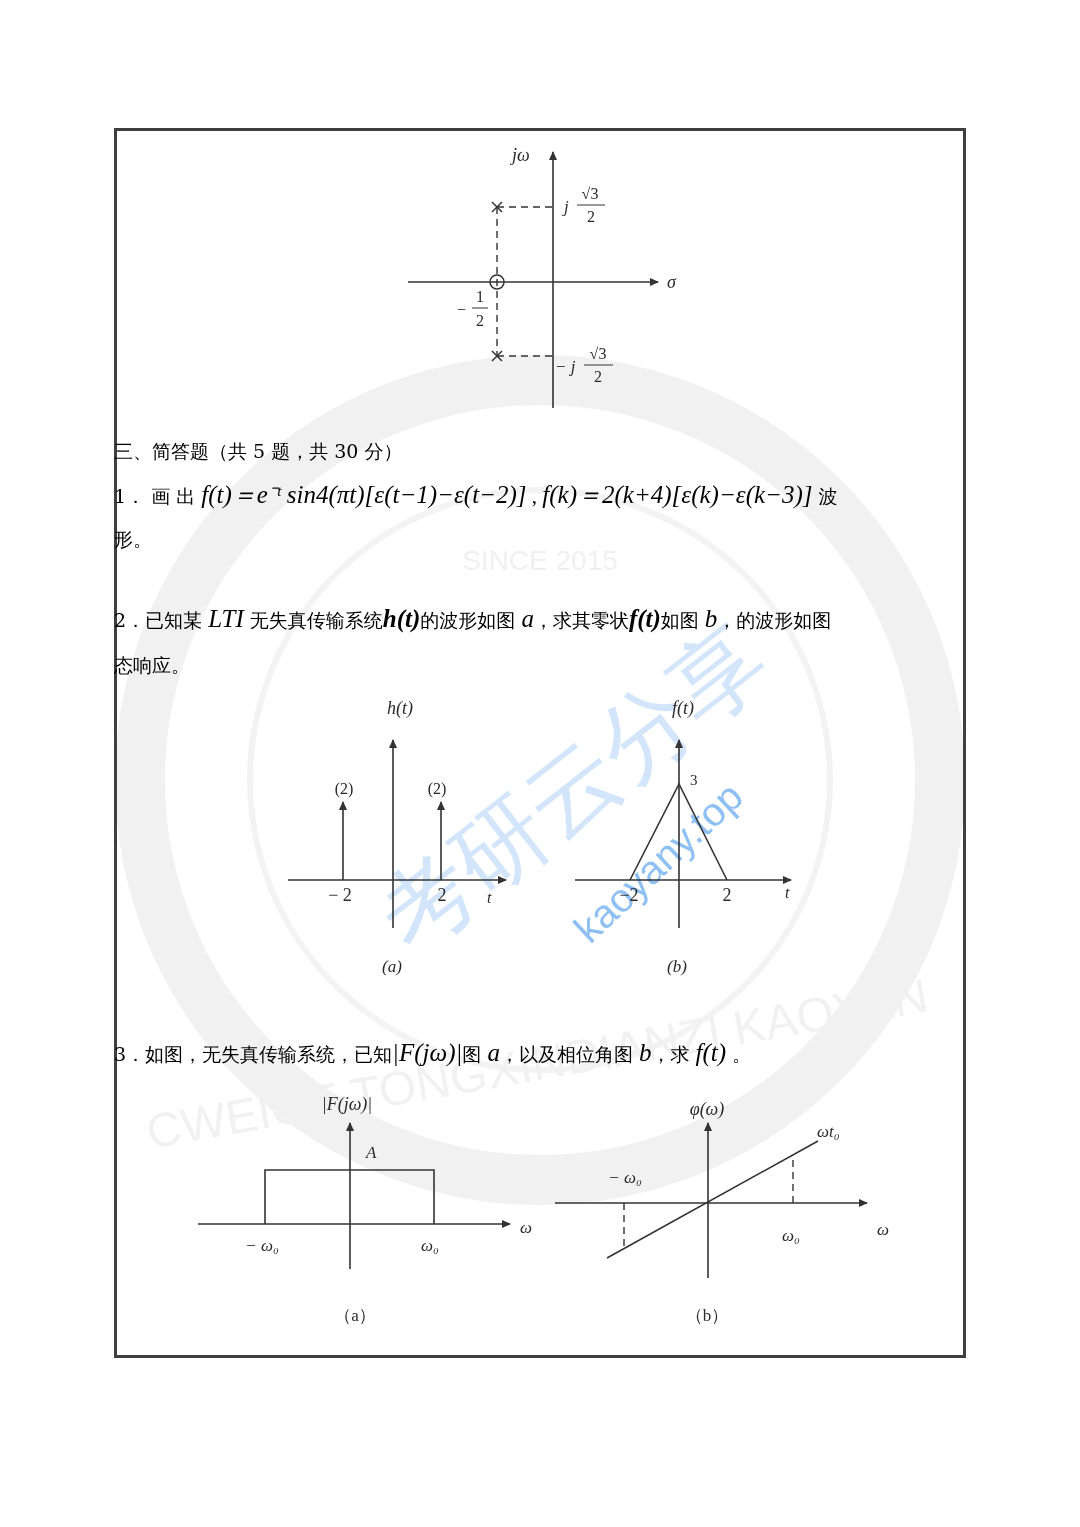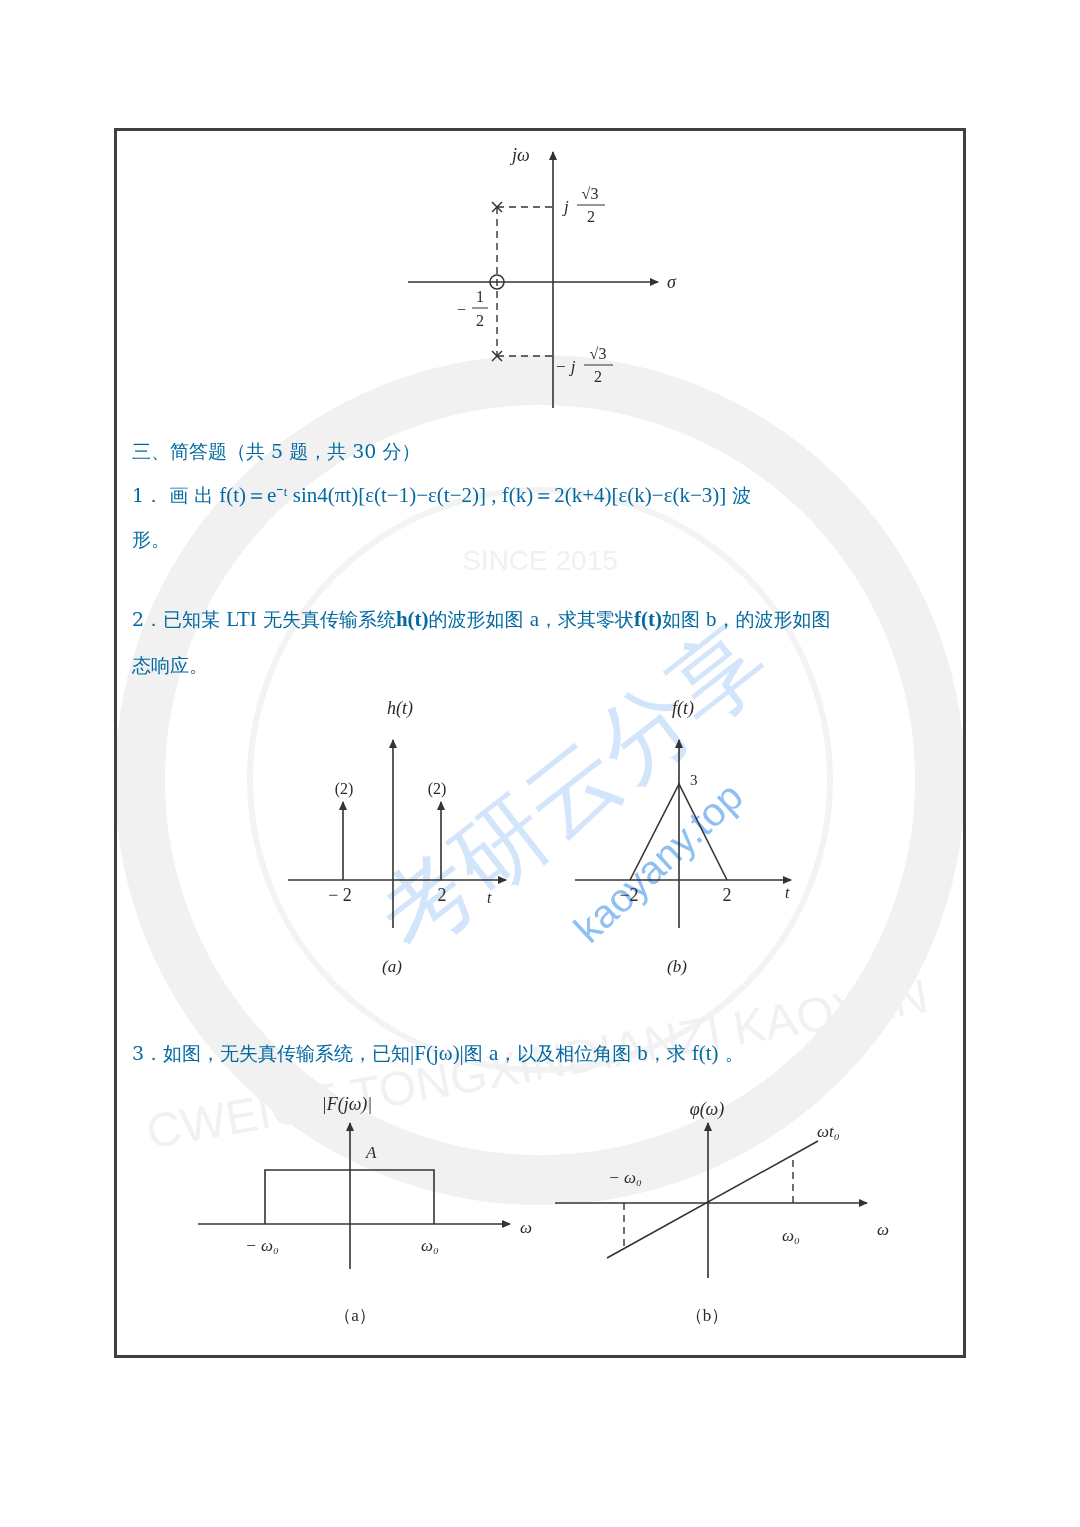--- a/index.html
+++ b/index.html
@@ -4,22 +4,22 @@
 <style>
   html, body { margin:0; padding:0; background:#ffffff; }
   body { width:1080px; height:1527px; position:relative; overflow:hidden;
          font-family:"DejaVu Serif", "Liberation Serif", serif; color:#2a2a2a; }
   .frame { position:absolute; left:114px; top:128px; width:846px; height:1224px;
            border:3px solid #3f3f3f; }
   .wm { position:absolute; left:0; top:0; width:1080px; height:1527px; pointer-events:none; }
   svg.fig { position:absolute; overflow:visible; }
   svg.fig text { font-family:"Liberation Serif", "DejaVu Serif", serif; fill:#2a2a2a; }
   .it { font-style:italic; }
-  .line { position:absolute; left:132px; font-size:19px; line-height:26px; white-space:nowrap; color:#0369a1; }
-  .line .m { font-family:"Liberation Serif", serif; font-size:21px; }
+  .line { position:absolute; left:114px; font-size:19px; line-height:26px; white-space:nowrap; color:#000000; }
+  .line .m { font-family:"Liberation Serif", serif; font-style:italic; font-size:25px; }
   .line .r { font-family:"Liberation Serif", serif; font-size:21px; }
 </style>
 </head>
 <body>
 
 <svg class="wm" viewBox="0 0 1080 1527">
   <circle cx="540" cy="780" r="400" fill="none" stroke="#f1f1f1" stroke-width="50"></circle>
   <circle cx="540" cy="780" r="290" fill="none" stroke="#f3f3f3" stroke-width="6"></circle>
   <text x="540" y="570" text-anchor="middle" font-size="28" fill="#f0f0f0" font-family="Liberation Sans, sans-serif">SINCE 2015</text>
   <text x="540" y="1080" text-anchor="middle" font-size="48" fill="#f1f1f1" font-family="Liberation Sans, sans-serif" transform="rotate(-10 540 1080)">CWEIGE TONGXINDIANZI KAOYAN</text>

